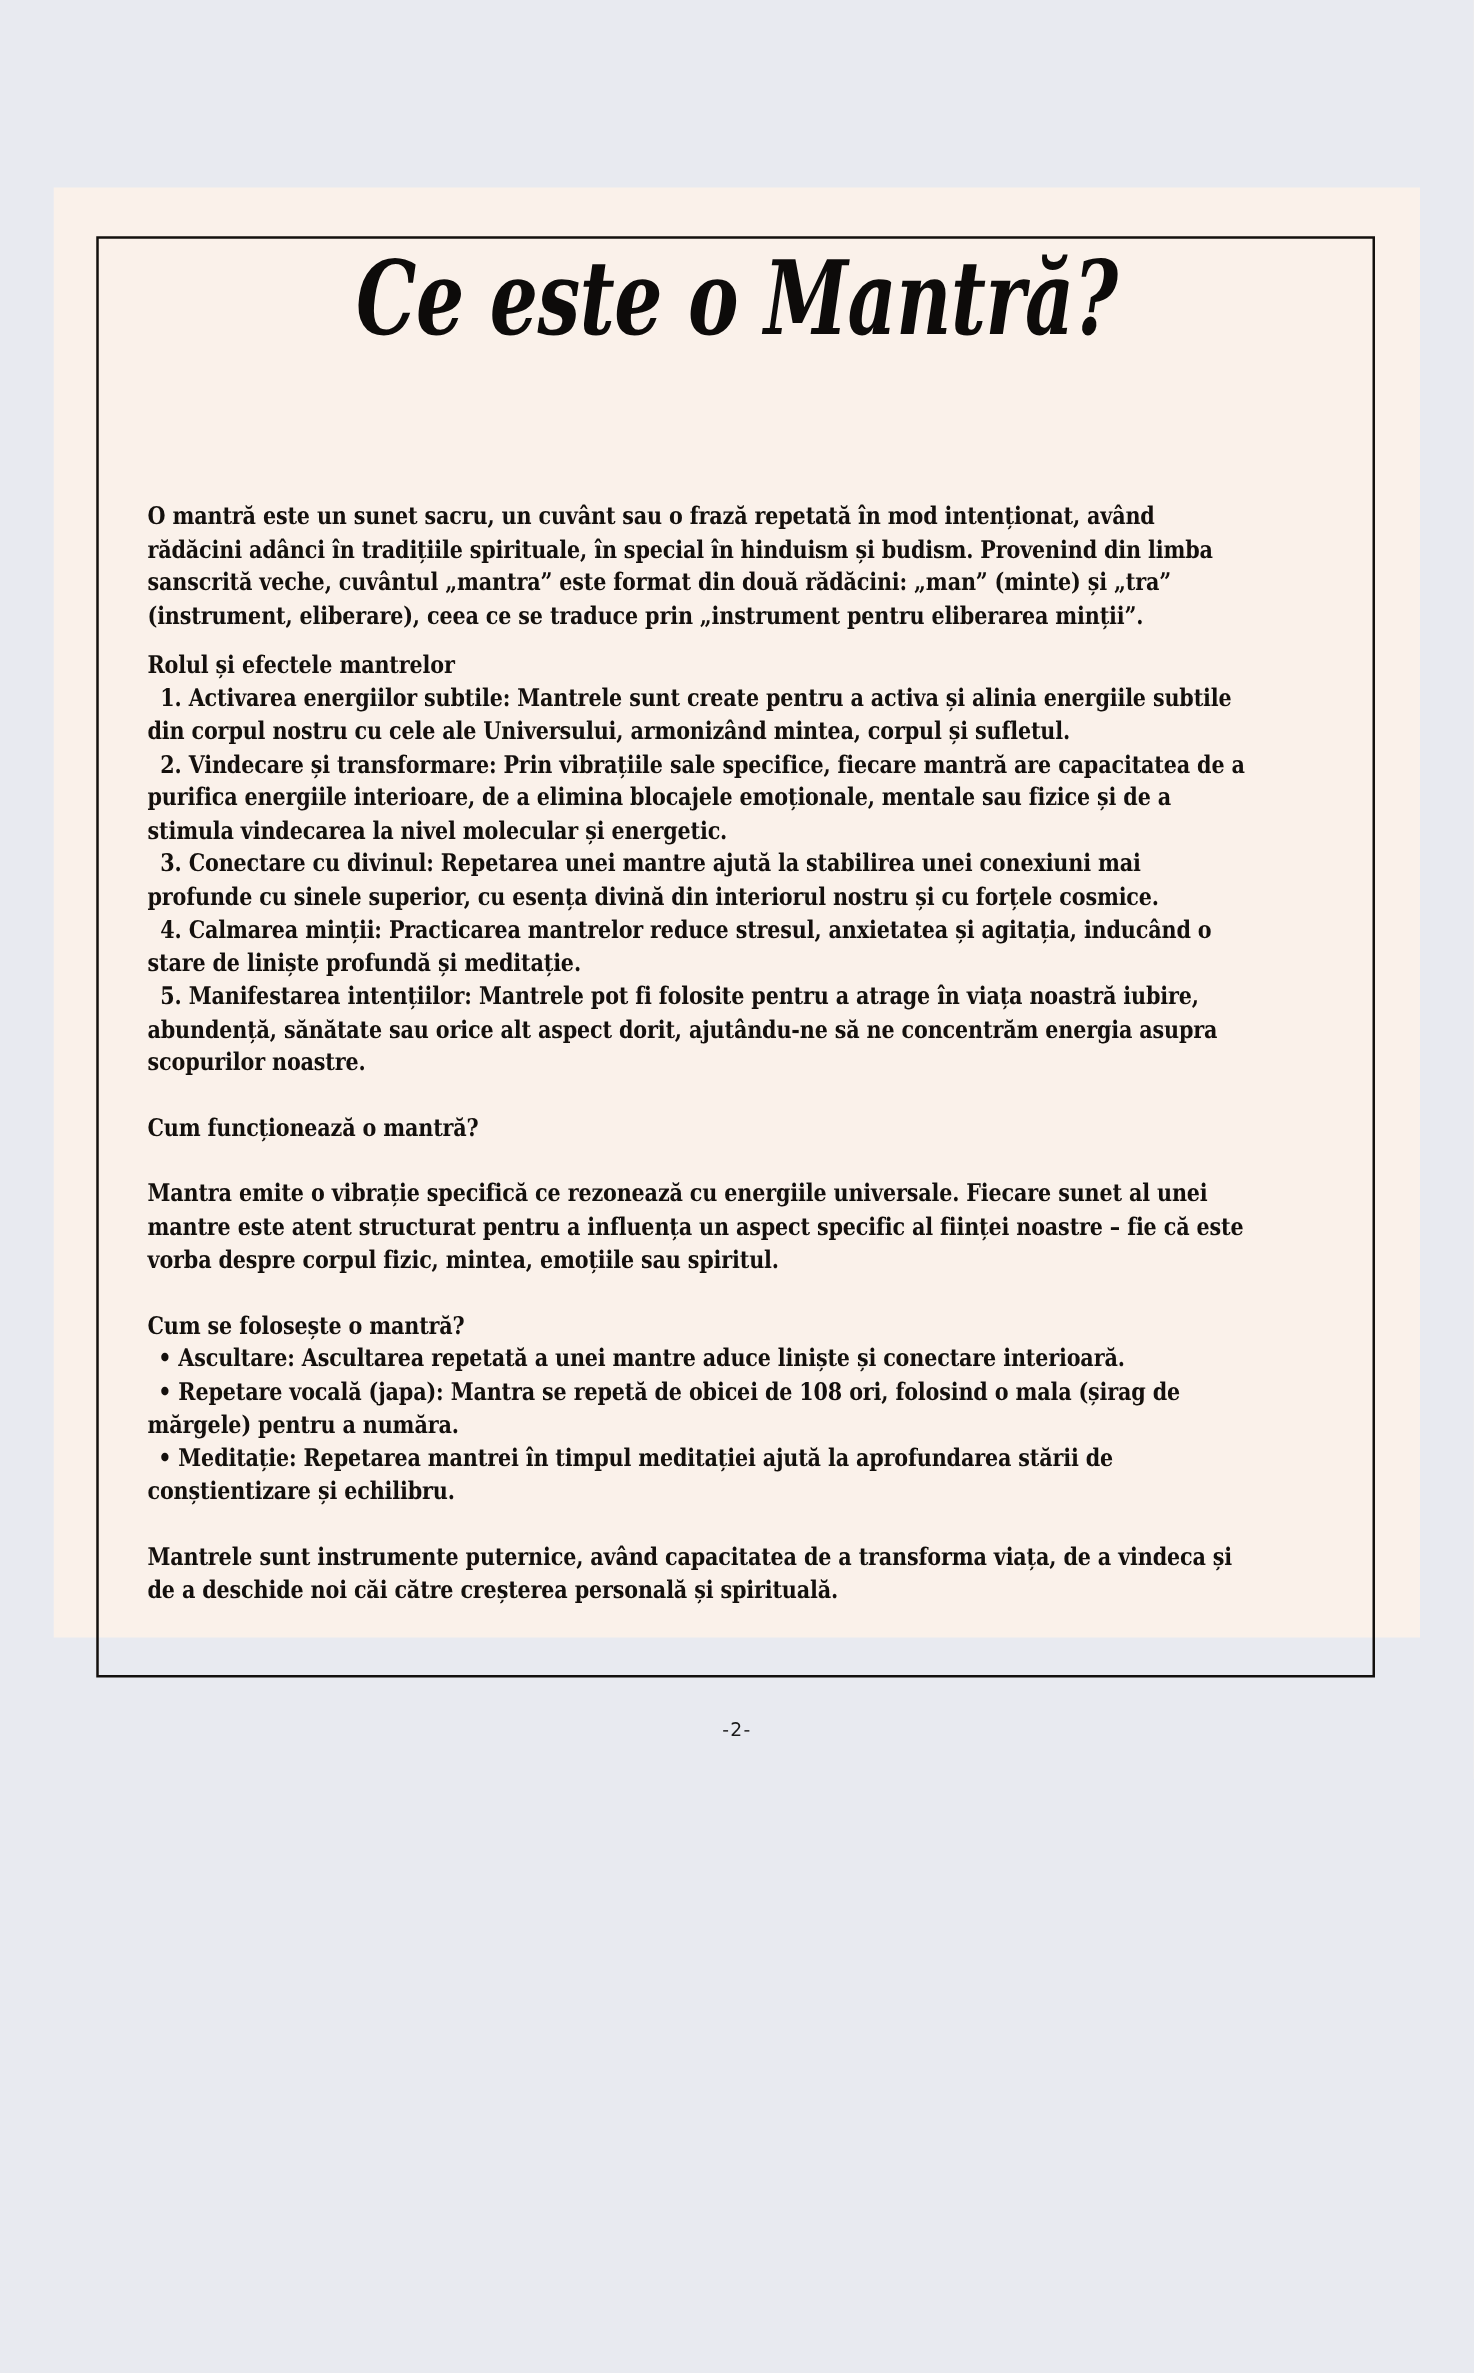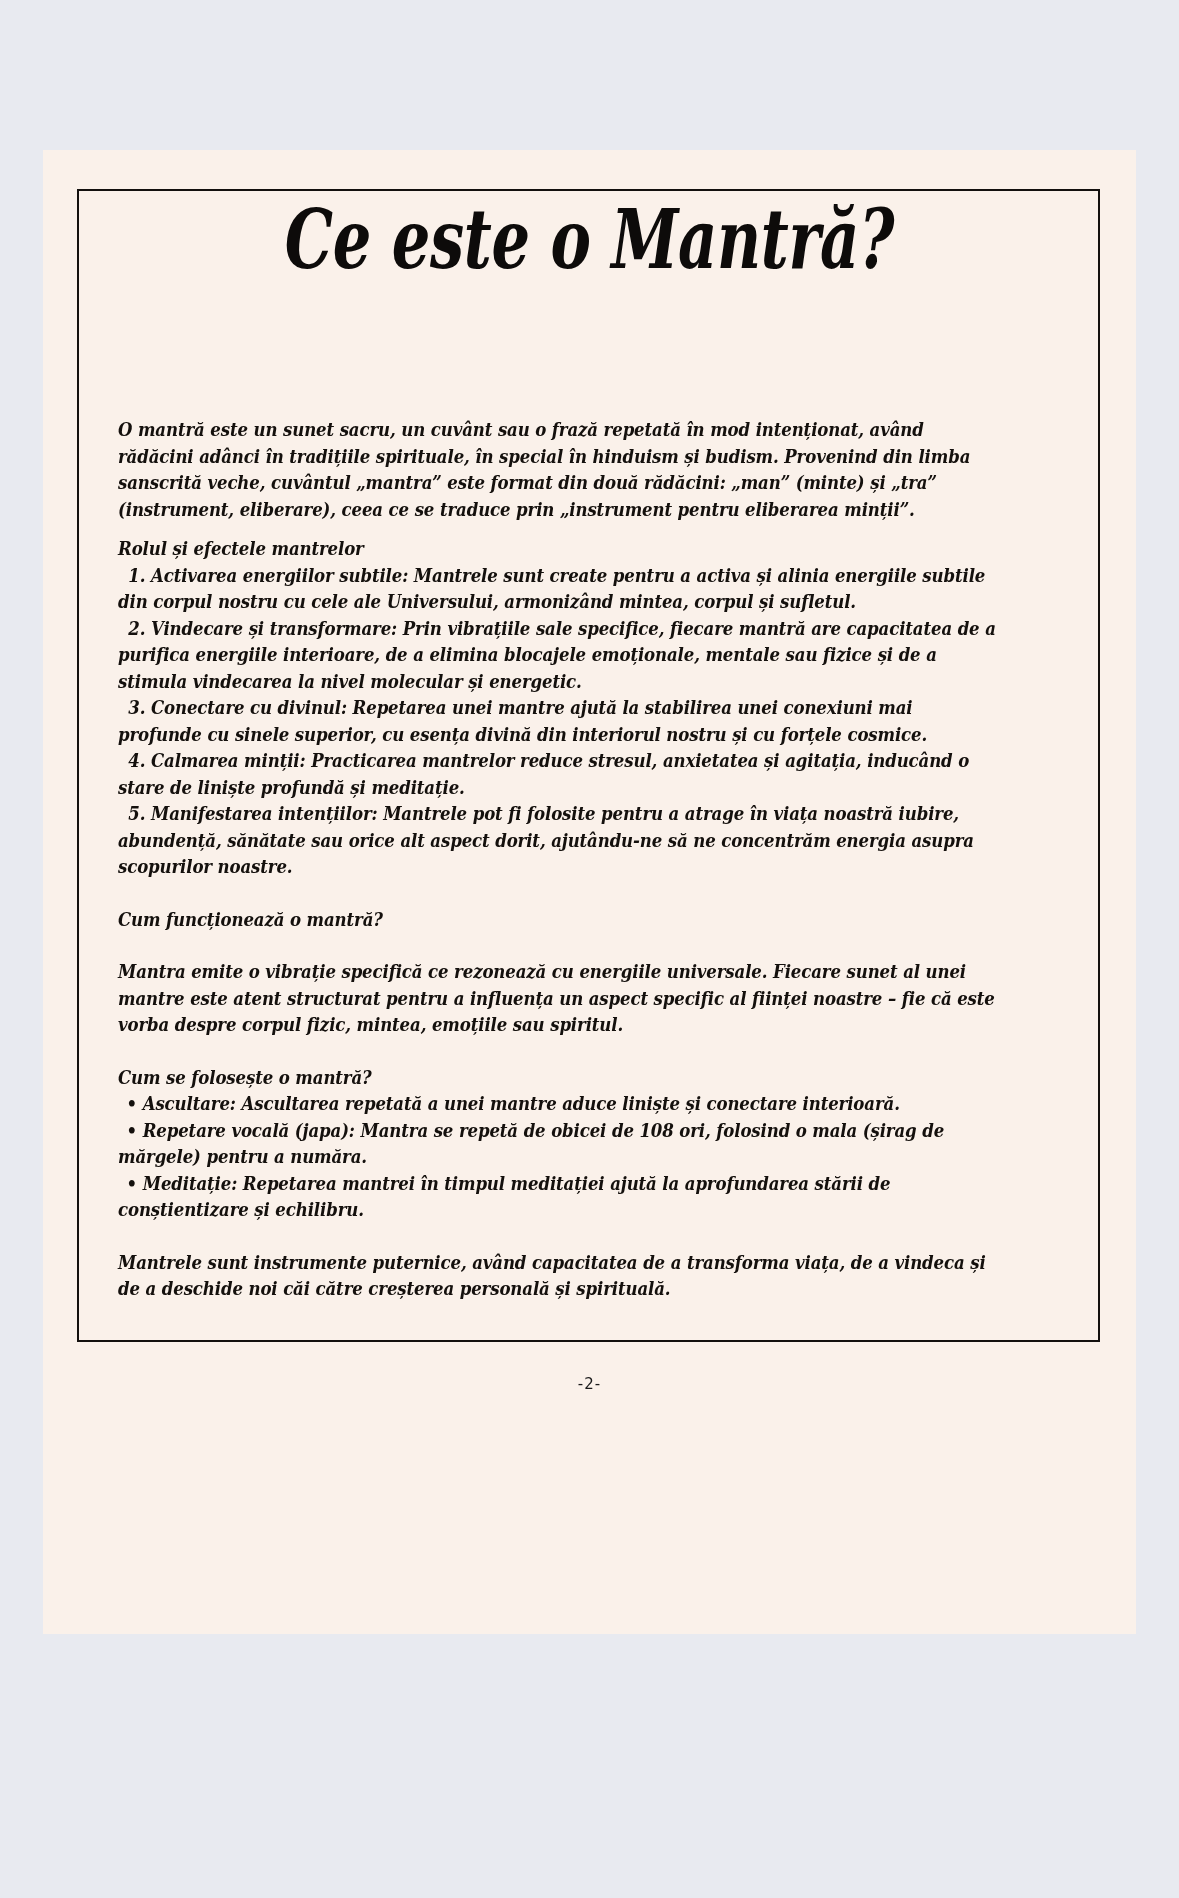--- a/index.html
+++ b/index.html
@@ -13,21 +13,21 @@
     font-family: "Liberation Serif", serif;
     overflow: hidden;
     position: relative;
   }
 
   .page-sheet {
     position: absolute;
     left: 43px;
     top: 150px;
     width: 1093px;
-    height: 1484px;
+    height: 1160px;
     background: #faf1ea;
   }
 
   .page-border-box {
     position: absolute;
     left: 34px;
     top: 39px;
     width: 1023px;
     height: 1153px;
     border: 2px solid #13100e;
@@ -48,24 +48,23 @@
     color: #0d0b0a;
     letter-spacing: -0.5px;
     transform: scaleX(0.74);
     transform-origin: center center;
     white-space: nowrap;
   }
 
   .content {
     position: absolute;
     left: 75px;
-    top: 267px;
+    top: 250px;
     width: 880px;
     color: #14100d;
-    font-style: italic;
   }
 
   
   .body-text {
     font-family: "DejaVu Serif", "Liberation Serif", serif;
     font-weight: 700;
     font-size: 19.4px;
     line-height: 26.5px;
     letter-spacing: -0.15px;
     transform: scaleX(0.855);

